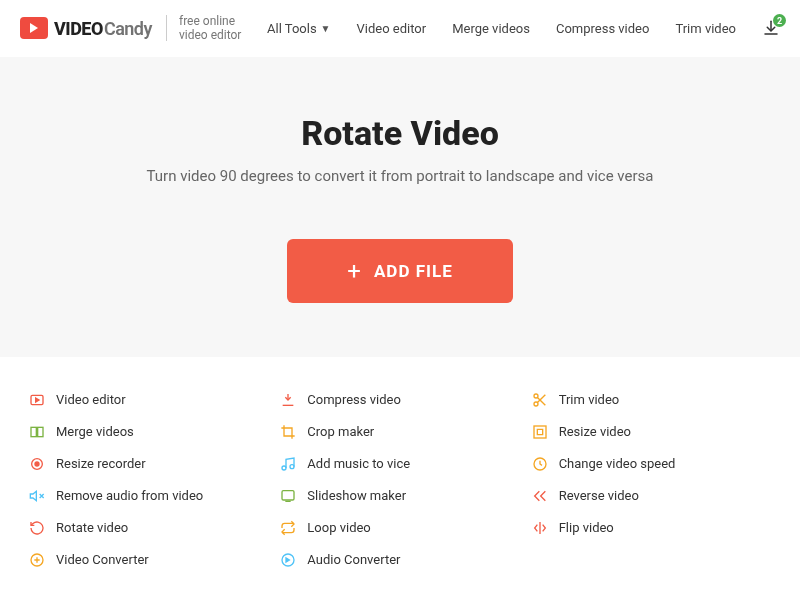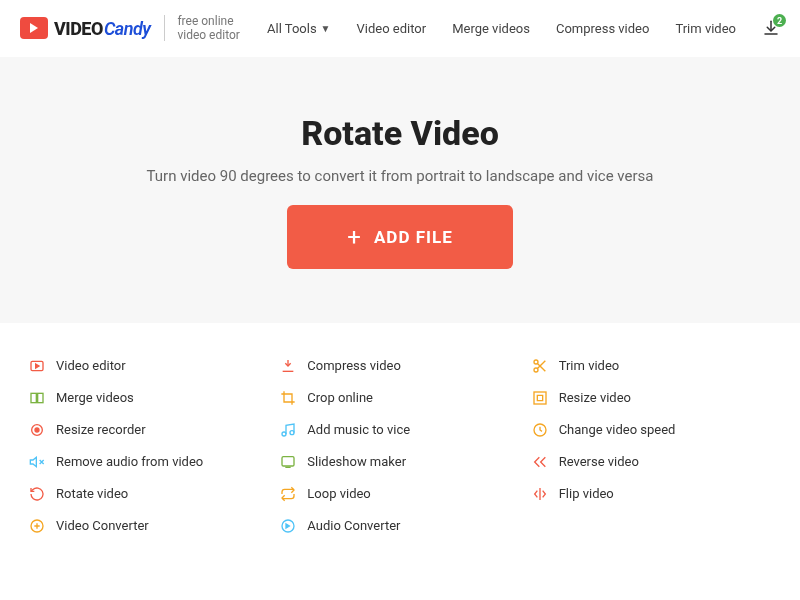--- a/index.html
+++ b/index.html
@@ -44,21 +44,21 @@
   }
   .logo-text {
     font-size: 18px;
     font-weight: 800;
     letter-spacing: -0.5px;
     display: flex;
     align-items: baseline;
     gap: 1px;
   }
   .logo-text .v { color: #222; }
-  .logo-text .c { color: #1d4ed8; font-weight: 600; font-style: italic; }
+  .logo-text .c { color: #737373; font-weight: 600; }
   .logo-divider {
     width: 1px;
     height: 26px;
     background: #ccc;
     margin: 0 6px 0 8px;
   }
   .tagline {
     font-size: 12px;
     line-height: 1.2;
     color: #777;
@@ -107,21 +107,21 @@
   }
   .hero h1 {
     font-size: 34px;
     font-weight: 800;
     color: #222;
     margin-bottom: 14px;
   }
   .hero p {
     font-size: 15px;
     color: #666;
-    margin-bottom: 20px;
+    margin-bottom: 54px;
   }
   .add-file {
     display: inline-flex;
     align-items: center;
     justify-content: center;
     gap: 12px;
     background: #f25c46;
     color: #fff;
     font-size: 17px;
     font-weight: 700;
@@ -259,21 +259,21 @@
     </span>
     <span>Merge videos</span>
   </div>
   <div class="tool">
     <span class="tool-icon">
       <svg width="16" height="16" viewBox="0 0 24 24" fill="none" stroke="#f5a623" stroke-width="2">
           <path d="M6 2v16h16"></path>
           <path d="M2 6h16v16"></path>
         </svg>
     </span>
-    <span>Crop online</span>
+    <span>Crop maker</span>
   </div>
   <div class="tool">
     <span class="tool-icon">
       <svg width="16" height="16" viewBox="0 0 24 24" fill="none" stroke="#f5a623" stroke-width="2">
           <rect x="3" y="3" width="18" height="18"></rect>
           <path d="M8 8h8v8H8z"></path>
         </svg>
     </span>
     <span>Resize video</span>
   </div>

